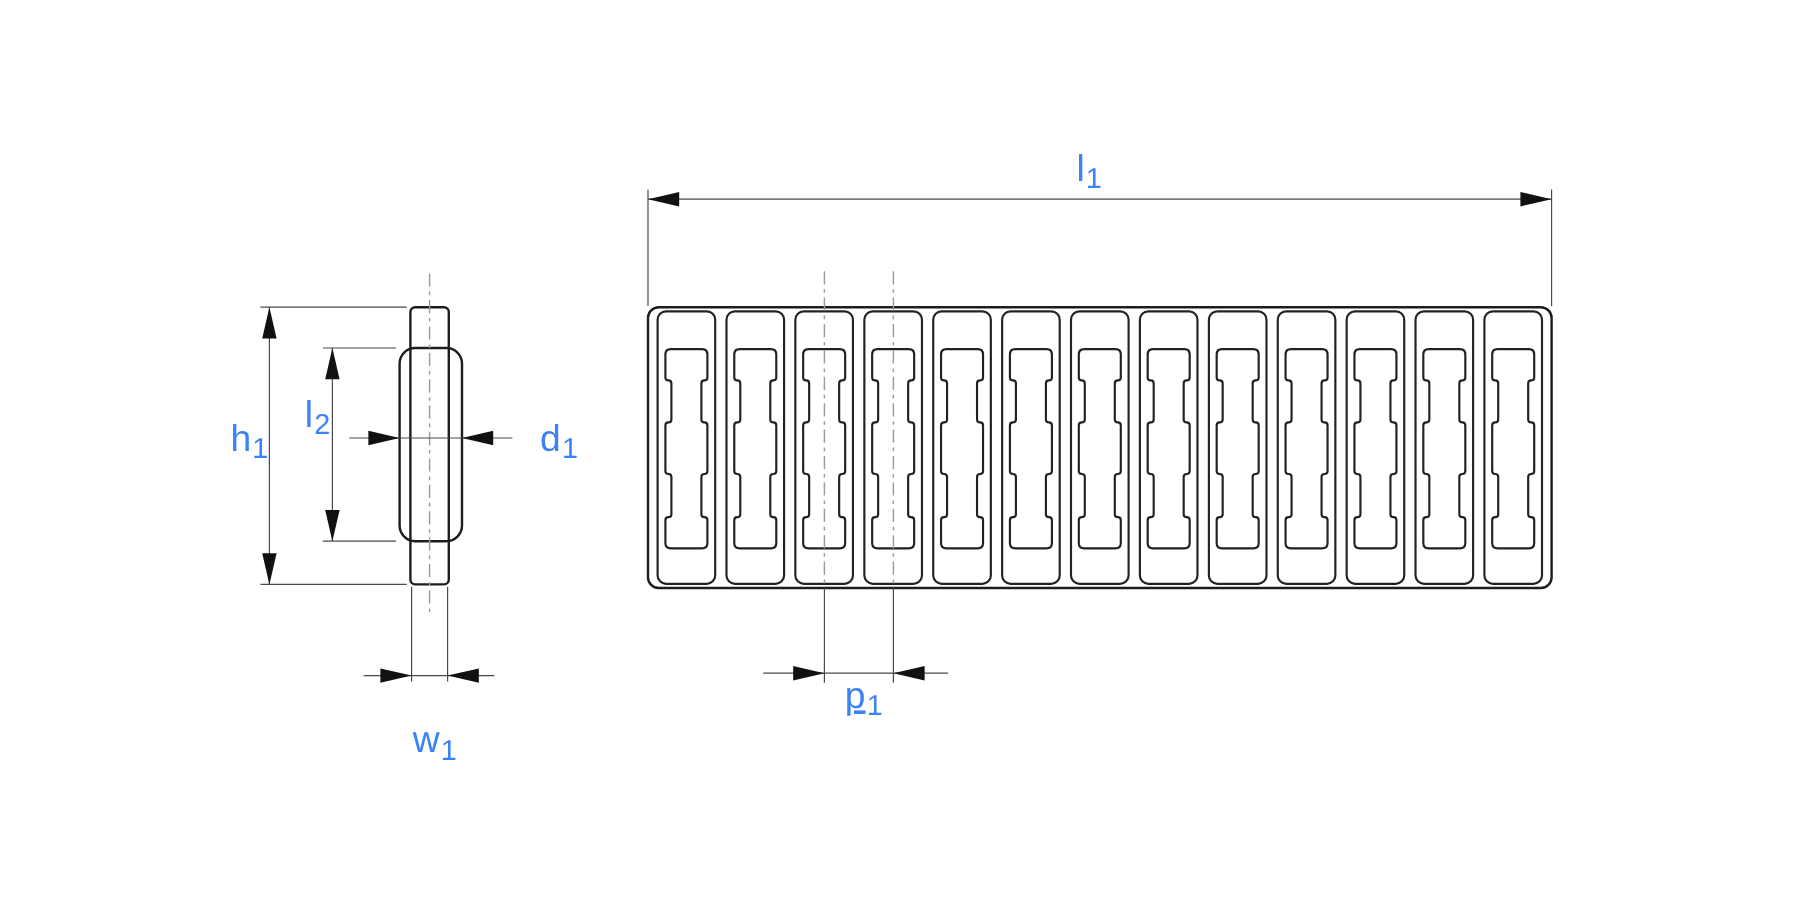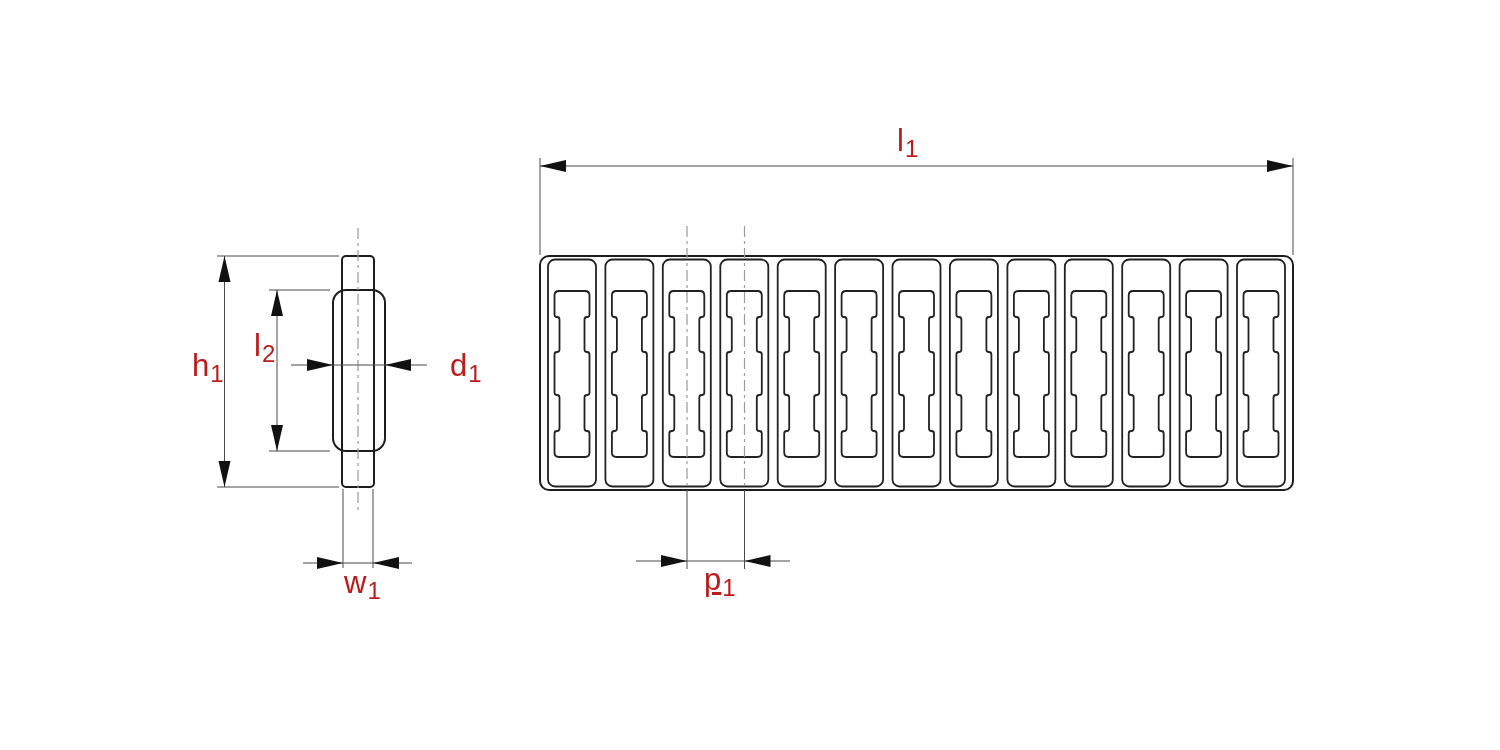--- a/index.html
+++ b/index.html
@@ -17,21 +17,21 @@
   .module{fill:#ffffff;stroke:#222222;stroke-width:1.8;}
   .slot{fill:#ffffff;stroke:#222222;stroke-width:1.8;}
   .dim{stroke:#4a4a4a;stroke-width:1;fill:none;}
   .cl{stroke:#9b9b9b;stroke-width:1.2;fill:none;stroke-dasharray:11 4 3 4;}
   .arrow{fill:#111111;stroke:none;}
   
   .dim-label{
     position:absolute;
     font-size:31px;
     line-height:1;
-    color:#b91c1c;
+    color:#3b82f6;
     white-space:nowrap;
   }
   .dim-label .sub{
     font-size:24px;
     position:relative;
     top:6px;
     margin-left:1px;
   }
 </style>
 </head>
@@ -130,19 +130,19 @@
       <polygon class="arrow" points="744.5,561 770.5,555 770.5,567"></polygon>
     </g>
   </svg>
 
   <div class="dim-label" style="left:192px;top:350px;"><span>h</span><span class="sub">1</span></div>
 
   <div class="dim-label" style="left:254px;top:330px;"><span>l</span><span class="sub">2</span></div>
 
   <div class="dim-label" style="left:429px;top:350px;margin-left:21px;"><span>d</span><span class="sub">1</span></div>
 
-  <div class="dim-label" style="left:344px;top:567px;text-align:right;"><span>w</span><span class="sub">1</span></div>
+  <div class="dim-label" style="left:344px;top:601px;text-align:right;"><span>w</span><span class="sub">1</span></div>
 
   <div class="dim-label" style="left:897px;top:125px;"><span>l</span><span class="sub">1</span></div>
 
   <div class="dim-label" style="left:704px;top:564px;text-decoration:underline;"><span>p</span><span class="sub">1</span></div>
 
 </div>
 
 </body></html>

